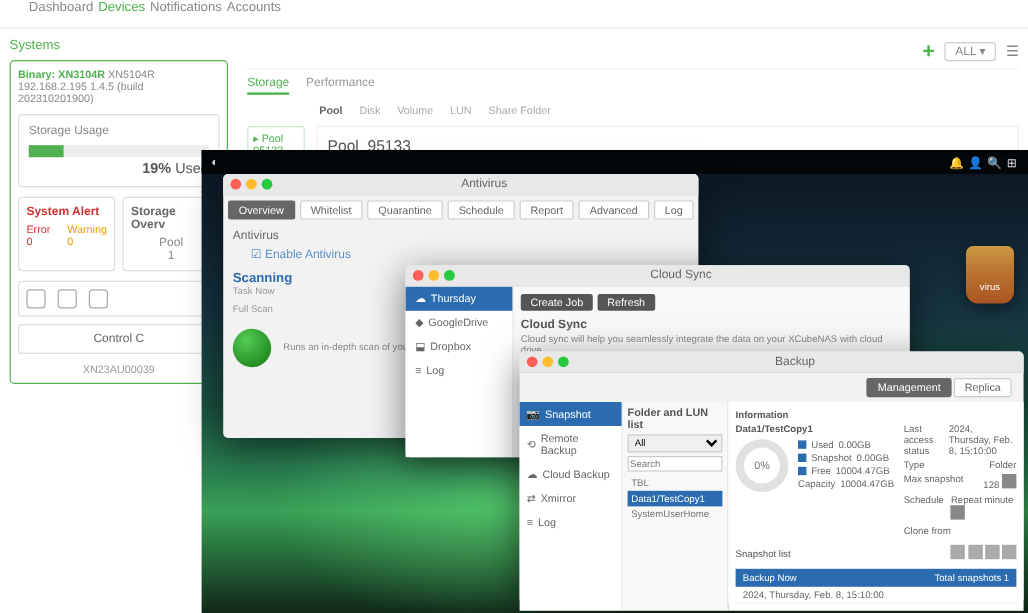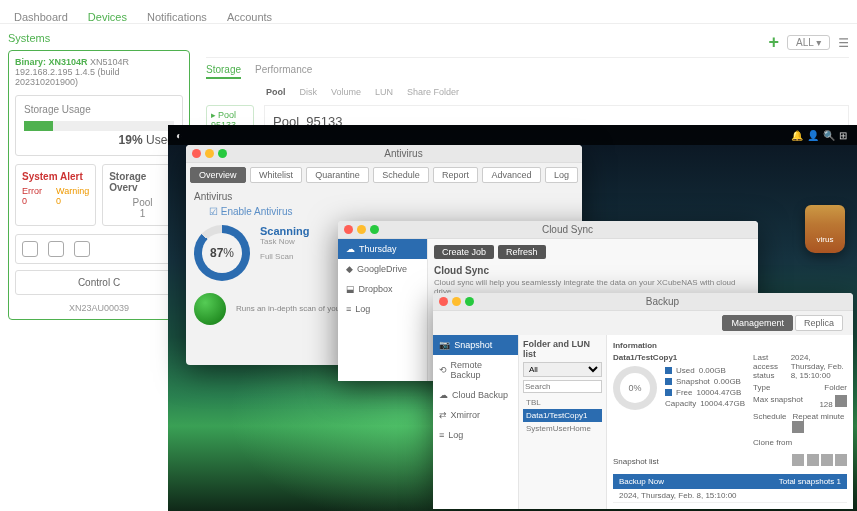--- a/index.html
+++ b/index.html
@@ -3,21 +3,21 @@
 <meta charset="utf-8">
 <style>
 *{box-sizing:border-box;margin:0;padding:0;font-family:Arial,sans-serif}
 body{width:857px;height:511px;overflow:hidden;position:relative;background:#fff}
 .xinsight{position:absolute;top:0;left:0;width:857px;height:511px;background:#fff}
 .xi-top{height:28px;display:flex;align-items:center;padding:0 8px;border-bottom:1px solid #eee}
 .xi-logo{font-weight:bold;font-size:15px;color:#333}
 .xi-logo b{color:#4fb14f}
 .xi-top-r{margin-left:auto;display:flex;gap:8px;align-items:center;font-size:11px;color:#666}
 .xi-top-r .ic{width:14px;height:14px;border:1px solid #aaa;border-radius:50%;display:flex;align-items:center;justify-content:center;font-size:9px}
-.xi-nav{height:24px;display:flex;gap:20px;padding:0 14px;align-items:flex-end;font-size:11px;color:#888;border-bottom:1px solid #eee}
+.xi-nav{height:24px;display:flex;gap:4px;padding:0 24px;align-items:flex-start;font-size:11px;color:#888;border-bottom:1px solid #eee}
 .xi-nav .act{color:#4fb14f;font-weight:normal}
 .xi-body{display:flex;height:calc(100% - 52px)}
 .xi-side{width:198px;padding:8px}
 .xi-sys{color:#4fb14f;font-size:11px;font-weight:normal;margin-bottom:6px}
 .xi-card{border:1px solid #4fb14f;border-radius:4px;padding:6px;font-size:9px;color:#888}
 .xi-bin{color:#4fb14f;font-weight:bold}
 .xi-usage{border:1px solid #ddd;border-radius:3px;margin-top:8px;padding:8px}
 .xi-usage h4{font-size:10px;color:#888;font-weight:normal;margin-bottom:6px}
 .xi-bar{height:10px;background:#eee;position:relative}
 .xi-bar i{display:block;height:100%;background:#4fb14f}
@@ -219,23 +219,20 @@
       <span class="wtab">Whitelist</span>
       <span class="wtab">Quarantine</span>
       <span class="wtab">Schedule</span>
       <span class="wtab">Report</span>
       <span class="wtab">Advanced</span>
       <span class="wtab">Log</span>
     </div>
     <div class="av-hd">Antivirus</div>
     <div class="av-chk">☑ <span>Enable Antivirus</span></div>
     <div class="av-main">
-      <div class="donut">
-          <span><b>87</b>%</span>
-        </div>
       <div class="av-info">
         <h4>Scanning</h4>
         <p>Task Now</p>
         <p style="margin-top:6px">Full Scan</p>
       </div>
     </div>
     <div class="av-bot">
       <div class="shield"></div>
       <div class="av-txt">Runs an in-depth scan of your entire XCubeNAS</div>
     </div>

